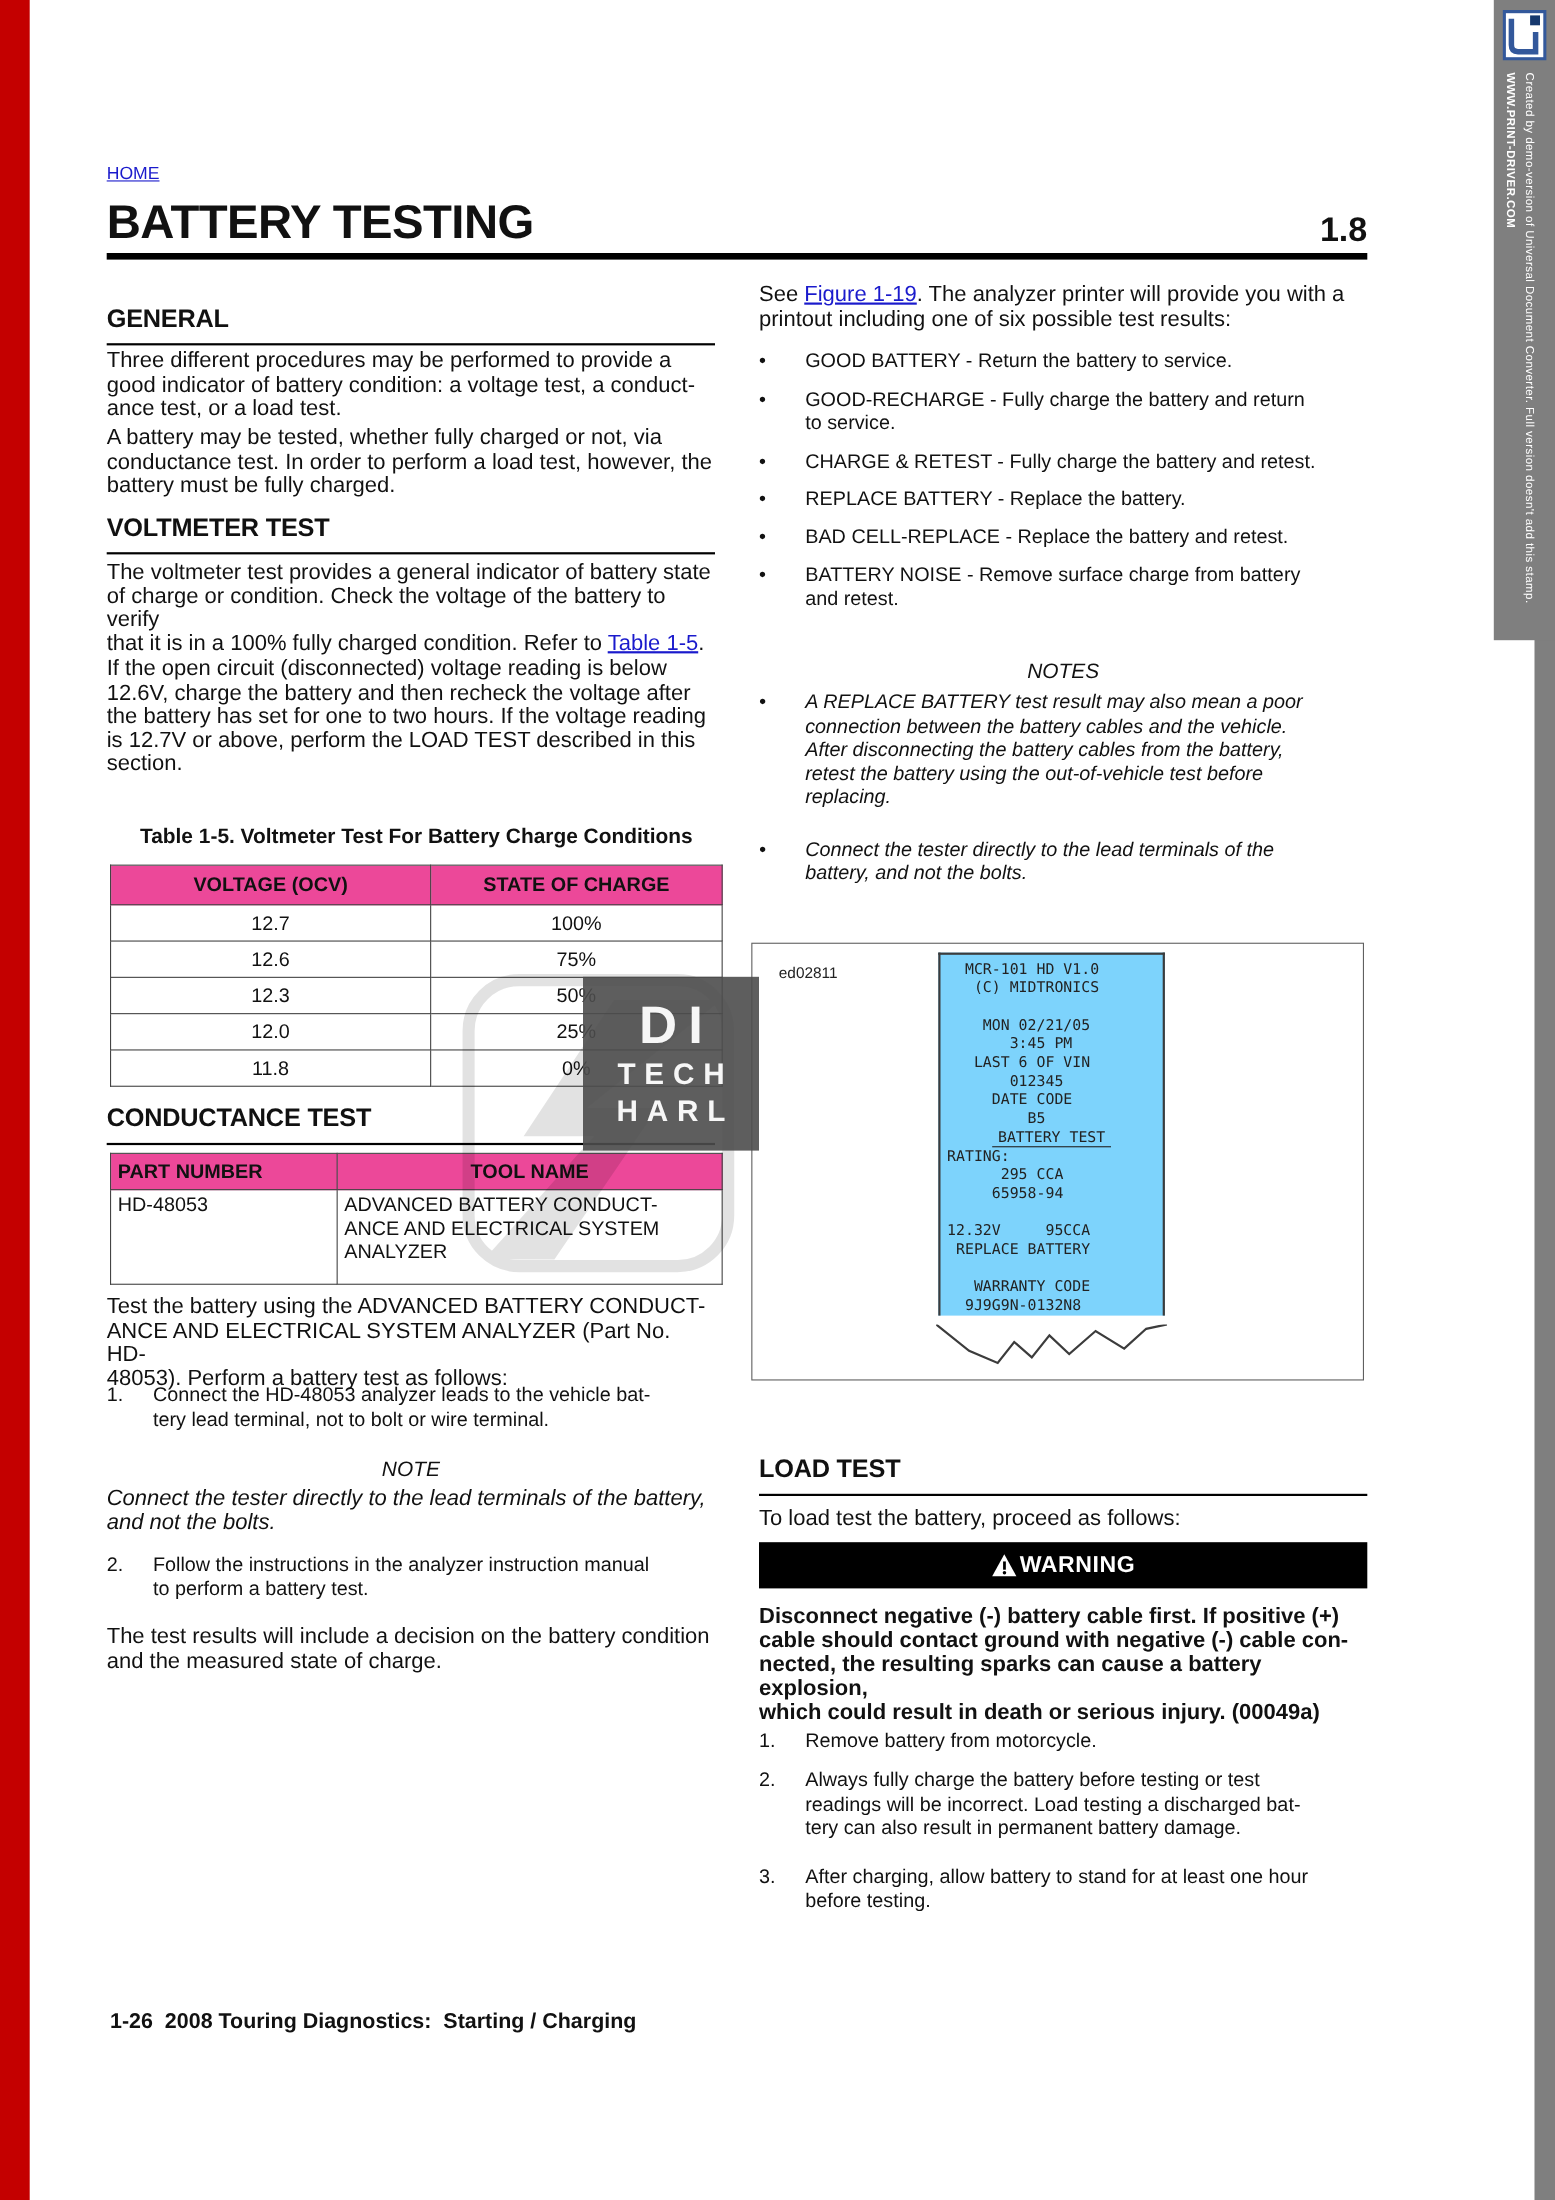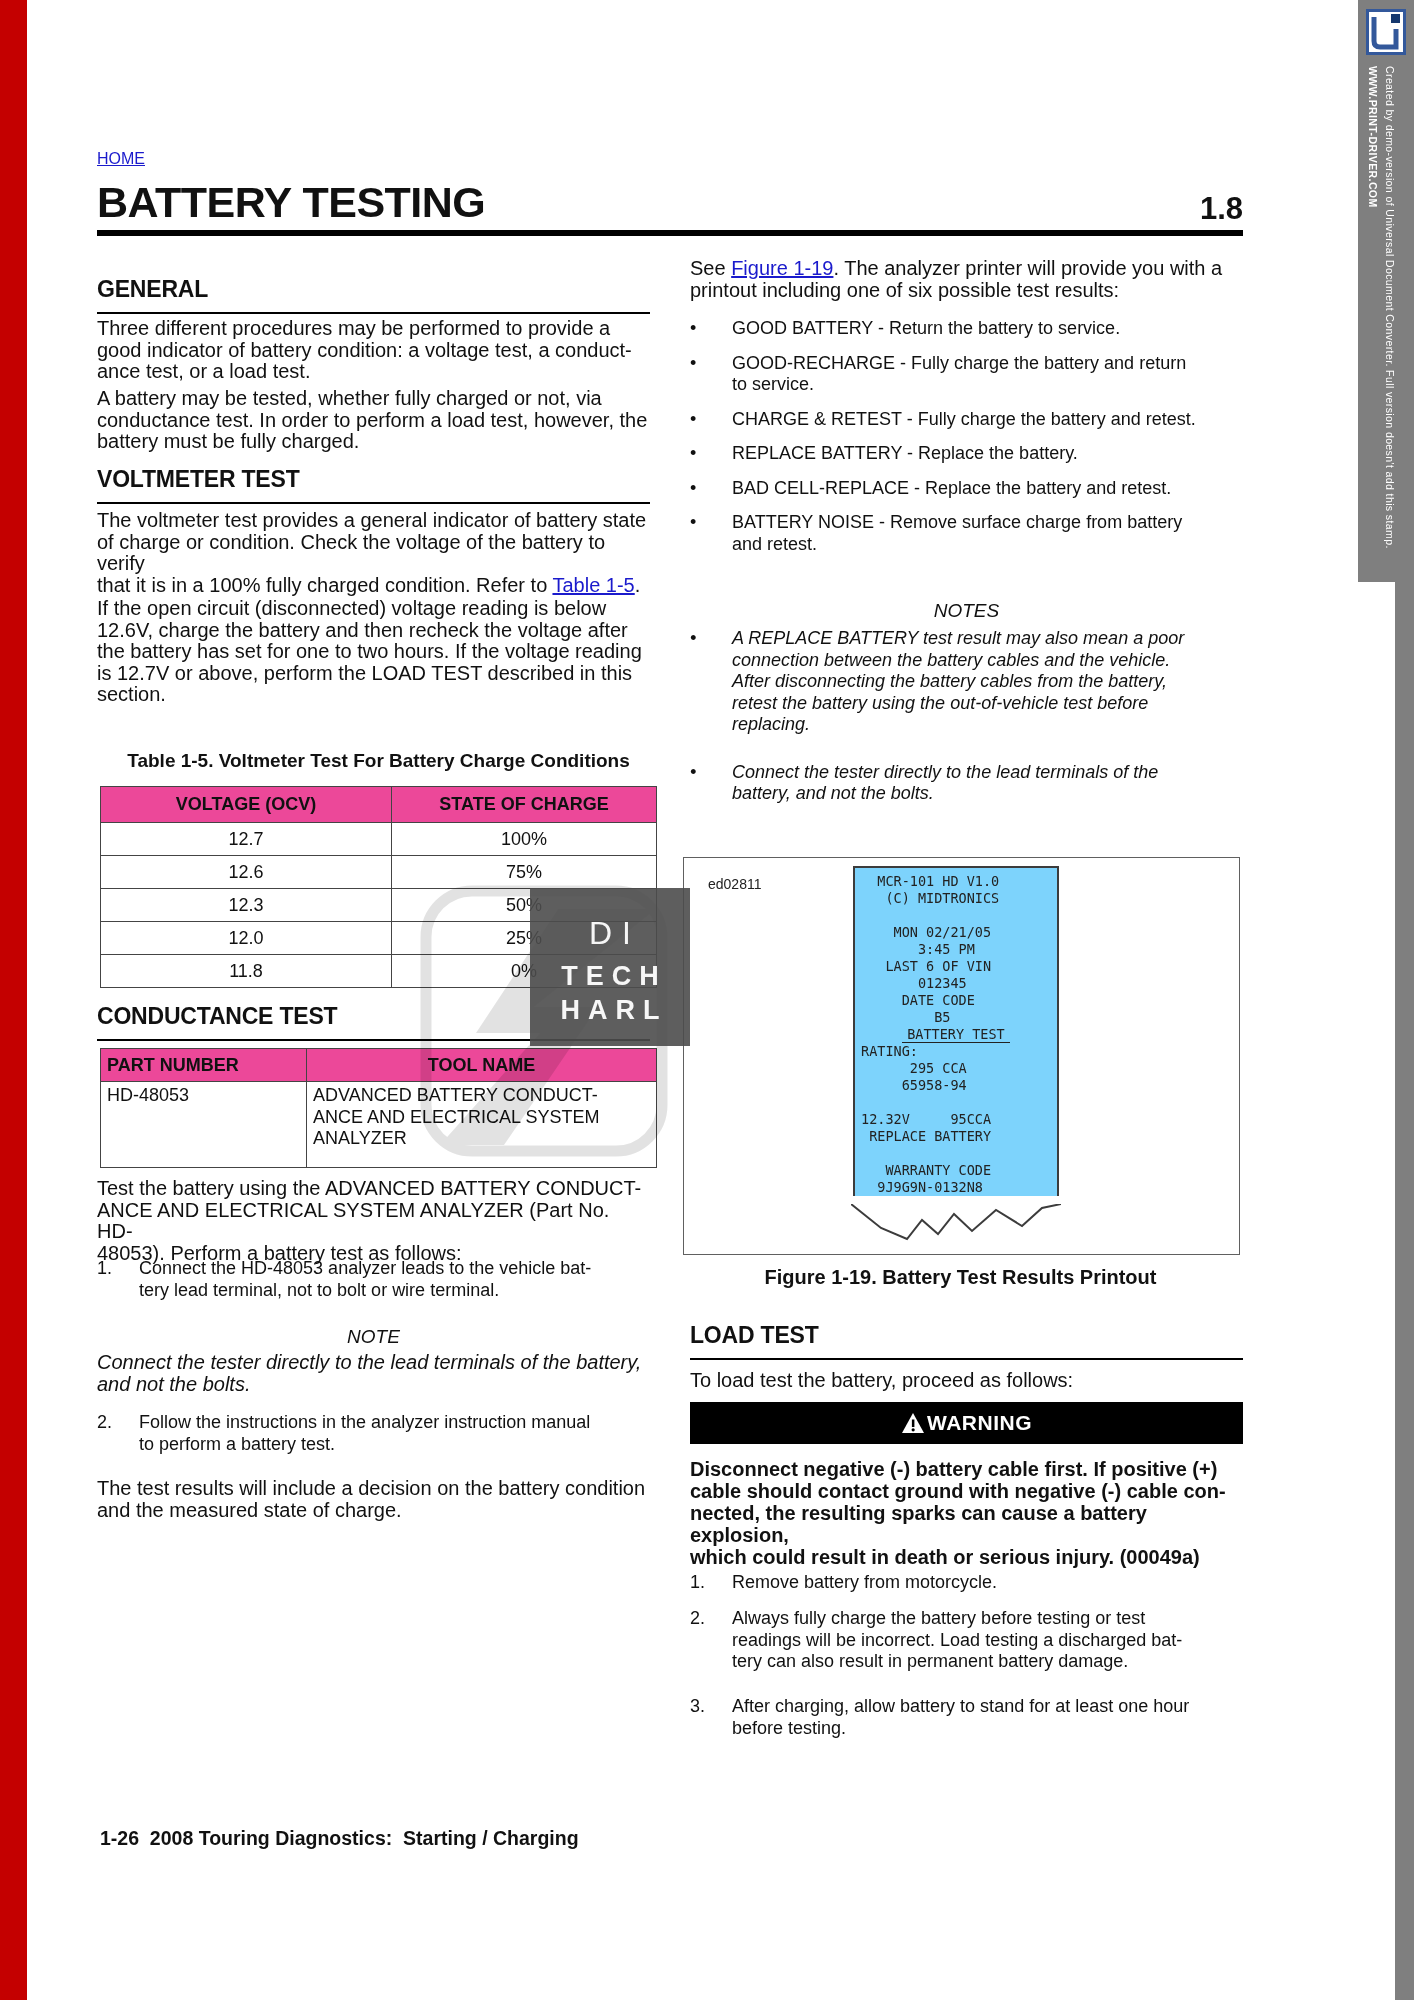--- a/index.html
+++ b/index.html
@@ -45,21 +45,21 @@
   .receipt .ul-line span{border-bottom:1.5px solid #222;padding:0 5px;}
   .zigzag{position:absolute;left:167px;top:346px;}
   .figcap{left:683px;top:1266px;width:555px;text-align:center;font-size:20px;font-weight:bold;}
   .warnbar{left:690px;top:1402px;width:553px;height:42px;background:#000;color:#fff;
            display:flex;align-items:center;justify-content:center;}
   .warnbar .wtxt{font-size:21px;font-weight:bold;letter-spacing:.5px;margin-left:2px;}
   .footer{left:100px;top:1827px;font-size:19.5px;font-weight:bold;white-space:pre;}
   .wm-swoosh{left:418px;top:883px;opacity:.11;}
   .wm-block{left:530px;top:888px;width:160px;height:158px;background:rgba(77,77,77,.9);
             display:flex;flex-direction:column;justify-content:center;align-items:center;color:rgba(255,255,255,.95);}
-  .wm-r1{font-size:32px;font-weight:normal;letter-spacing:10px;line-height:52px;padding-left:10px;}
+  .wm-r1{font-size:48px;font-weight:bold;letter-spacing:10px;line-height:52px;padding-left:10px;}
   .wm-r2,.wm-r3{font-size:27px;font-weight:bold;letter-spacing:8px;line-height:34px;padding-left:8px;}
 </style>
 </head>
 <body>
 
 <div class="page">
 
   <div class="abs redbar"></div>
   <div class="abs graybar"></div>
 
@@ -235,21 +235,20 @@
  REPLACE BATTERY
 
    WARRANTY CODE
   9J9G9N-0132N8</div>
     </div>
     <svg class="zigzag" width="210" height="38" viewBox="0 0 210 38">
       <polygon points="0,0 30,24 56,35 71,16 87,30 103,10 121,27 145,6 171,22 191,4 210,0" fill="#ffffff"></polygon>
       <polyline points="0,0 30,24 56,35 71,16 87,30 103,10 121,27 145,6 171,22 191,4 210,0" fill="none" stroke="#3c3c3c" stroke-width="2"></polyline>
     </svg>
   </div>
-  <div class="abs figcap">Figure 1-19. Battery Test Results Printout</div>
 
   <div class="abs h2" style="left:690px;top:1322px;">LOAD TEST</div>
   <div class="abs t" style="left:690px;top:1370px;">To load test the battery, proceed as follows:</div>
 
   <div class="abs warnbar">
     <svg width="24" height="22" viewBox="0 0 24 22">
       <path d="M12 1 L23 21 H1 Z" fill="#ffffff"></path>
       <rect x="10.9" y="7.5" width="2.5" height="7.5" fill="#000000"></rect>
       <circle cx="12.15" cy="17.8" r="1.6" fill="#000000"></circle>
     </svg>

